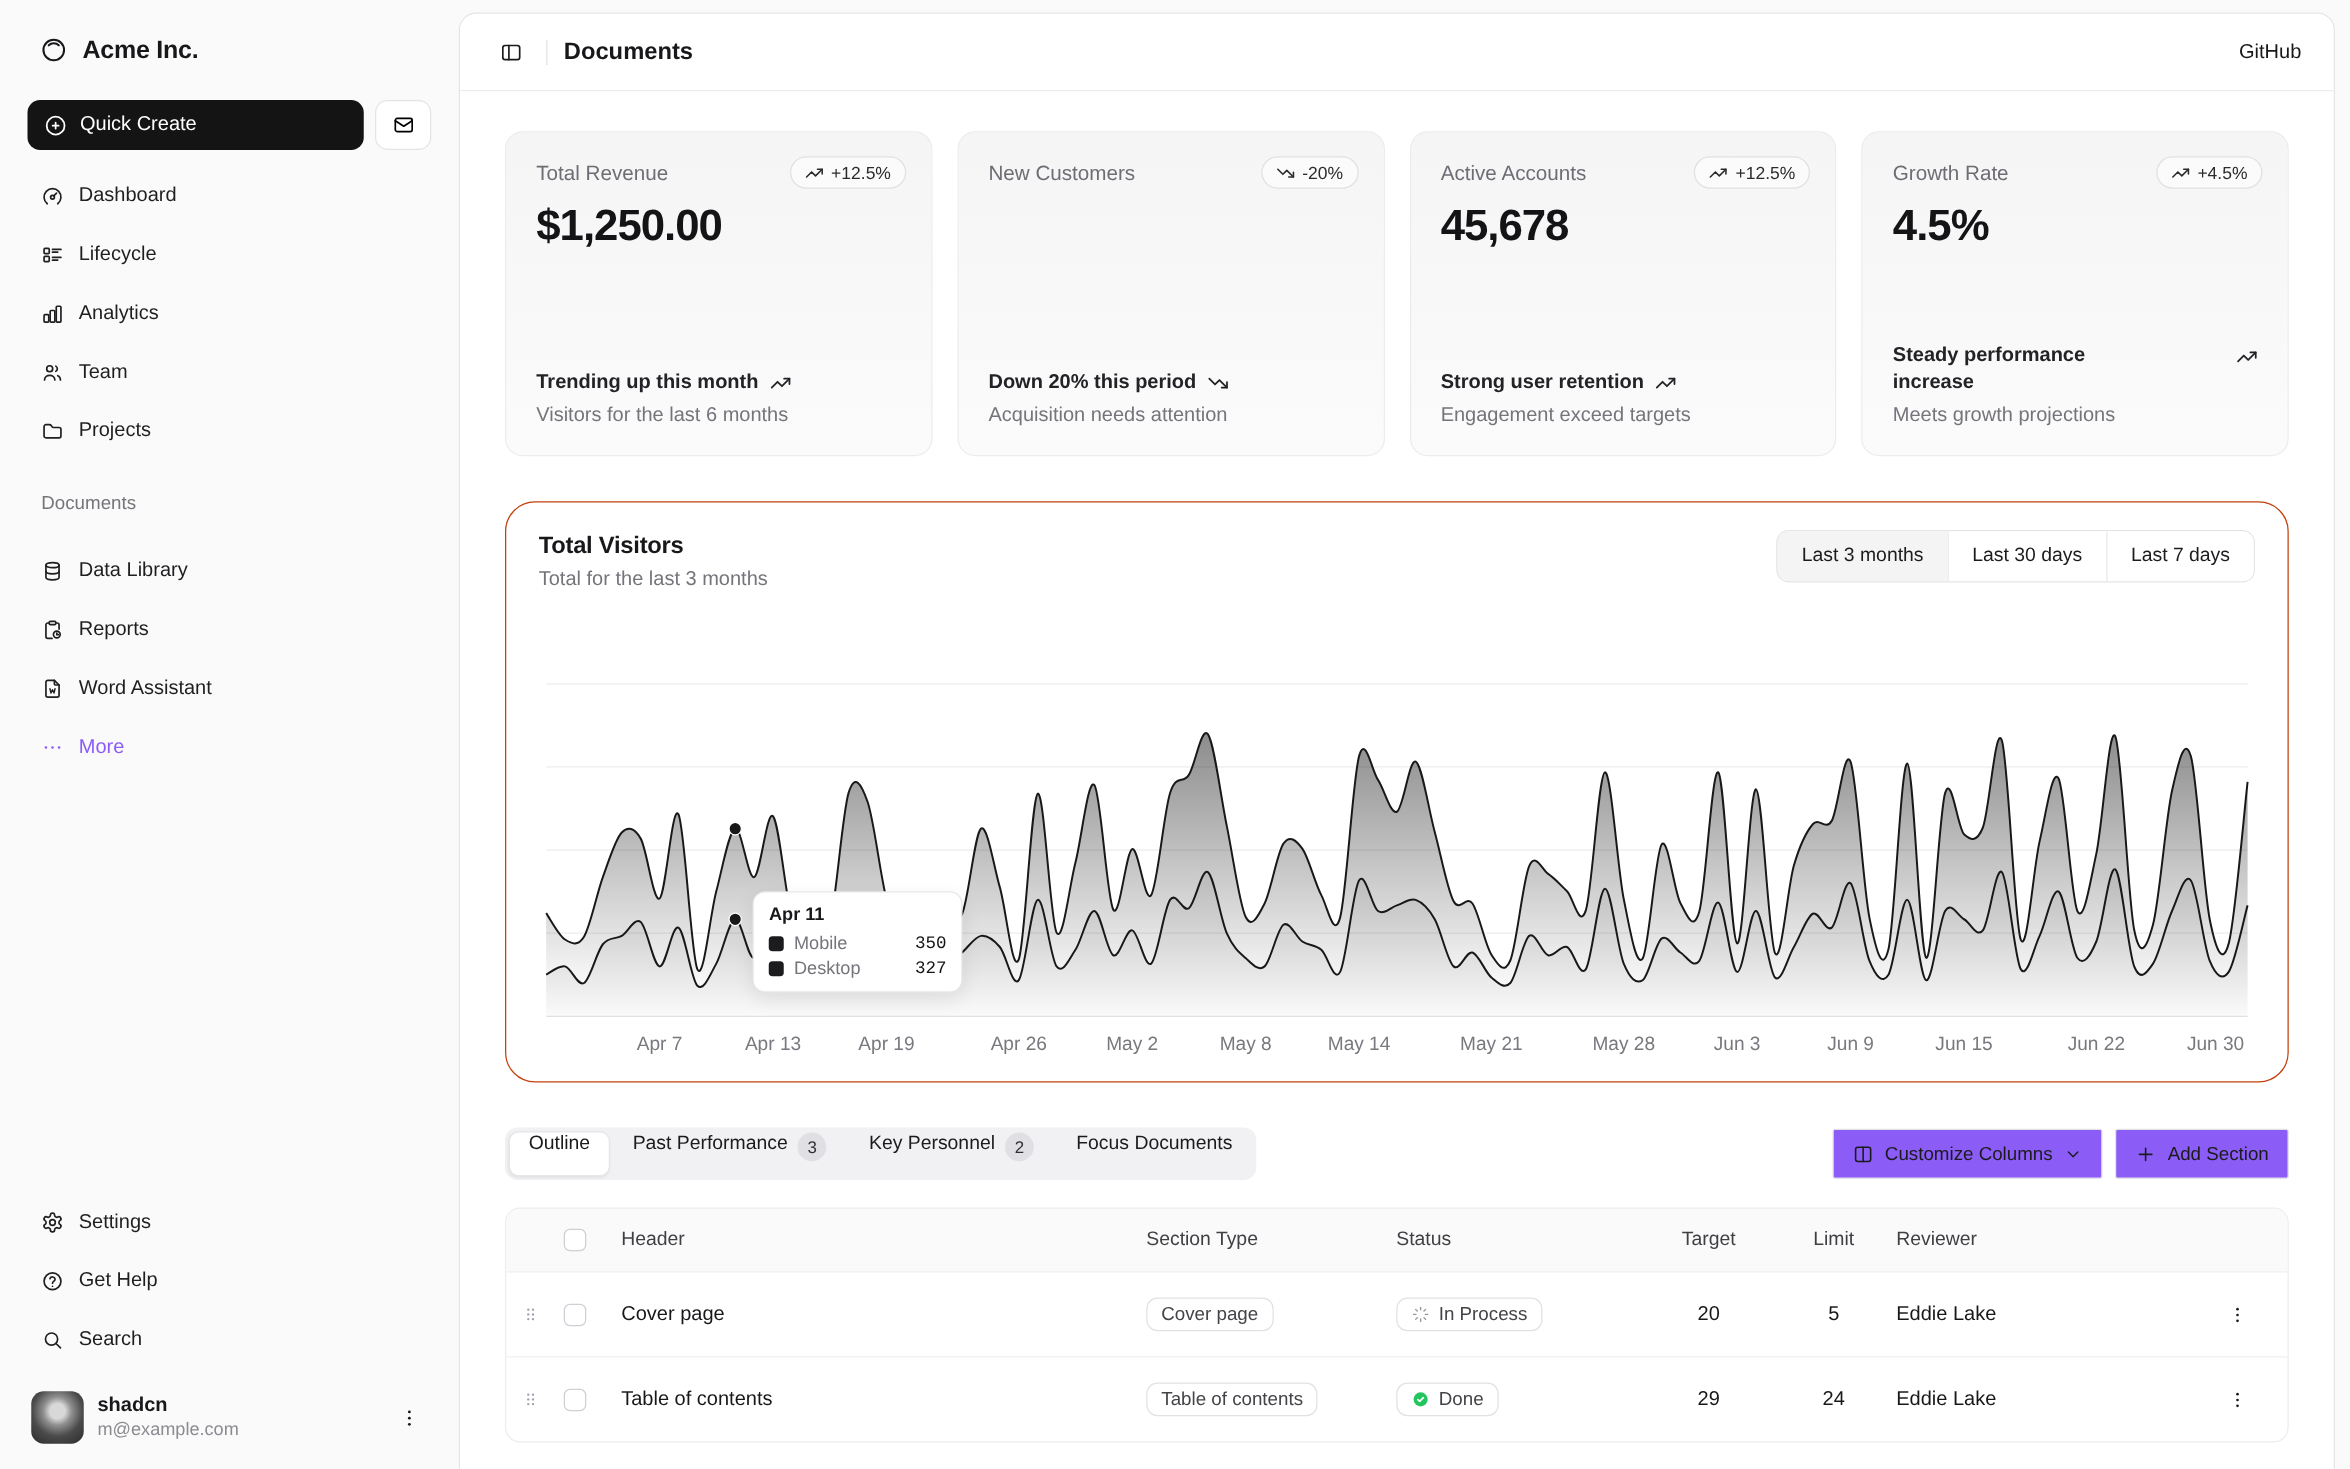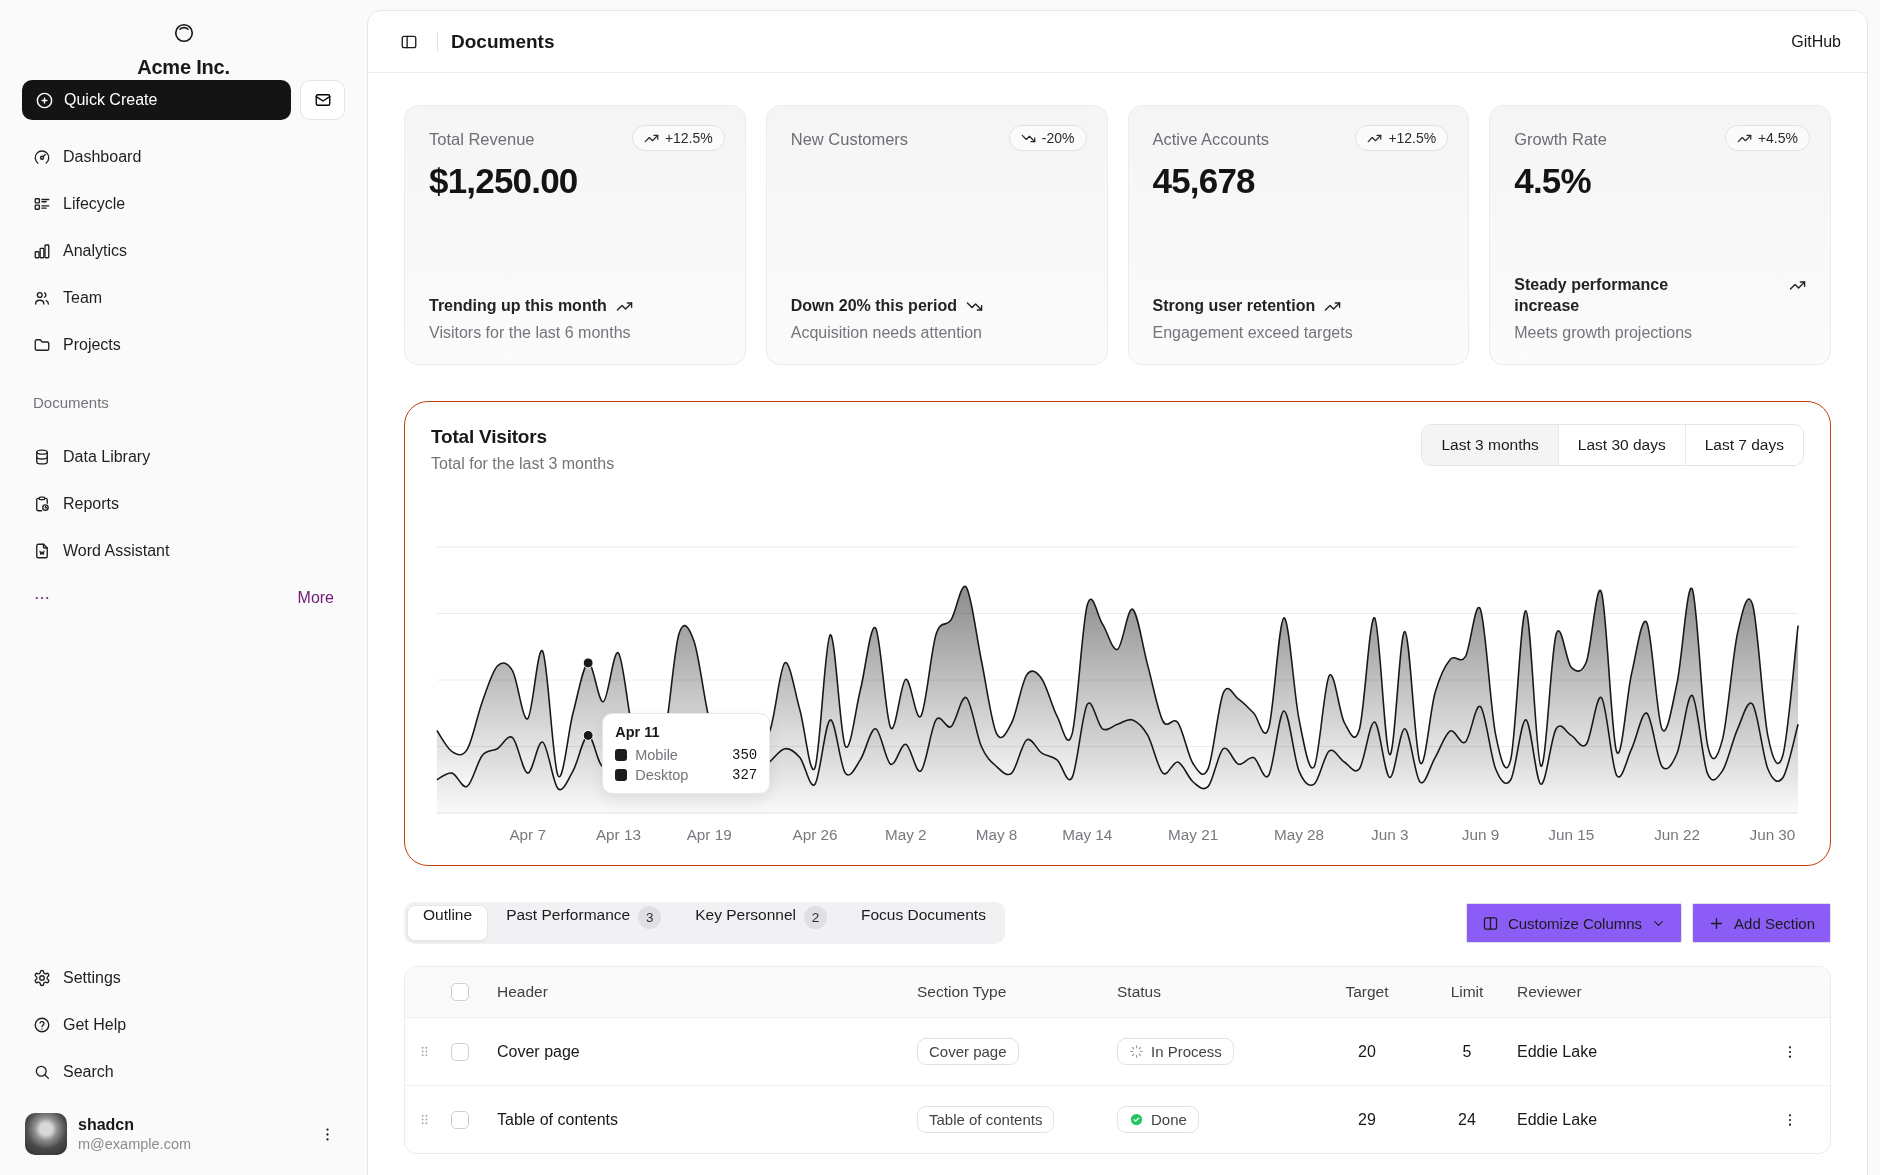--- a/index.html
+++ b/index.html
@@ -6,34 +6,34 @@
   html,body { width:1880px; height:1175px; overflow:hidden; background:#fafafa;
     font-family:"Liberation Sans","DejaVu Sans",sans-serif; color:#18181b; }
   .page { position:relative; width:1880px; height:1175px; }
   svg { display:block; }
   .icn { width:18px; height:18px; flex:none; stroke:currentColor; fill:none;
     stroke-width:1.8; stroke-linecap:round; stroke-linejoin:round; }
 
   
   .sidebar { position:absolute; left:0; top:0; bottom:0; width:367px;
     padding:18px 22px 16px; display:flex; flex-direction:column; }
-  .brand { display:flex; align-items:center; gap:12px; padding:4px 10px; height:44px;flex-direction:column; }
+  .brand { display:flex; align-items:center; gap:12px; padding:4px 10px; height:44px; }
   .brand .icn { width:22px; height:22px; }
   .brand-name { font-size:20px; font-weight:700; letter-spacing:-0.2px; }
   .qc-row { display:flex; gap:9px; margin-top:18px; }
   .qc-btn { flex:1; height:40px; border:none; border-radius:10px; background:#141415;
     color:#fff; font-size:16px; font-weight:500; display:flex; align-items:center;
     gap:10px; padding:0 13px; cursor:pointer; font-family:inherit; }
   .qc-btn .icn { stroke:#fff; width:19px; height:19px; }
   .mail-btn { width:45px; height:40px; border:1px solid #e4e4e7; background:#fff;
     border-radius:10px; display:flex; align-items:center; justify-content:center; cursor:pointer; }
   .nav { margin-top:18px; display:flex; flex-direction:column; gap:9px; }
   .nav-item { display:flex; align-items:center; gap:12px; height:38px; padding:0 11px;
     border-radius:8px; font-size:16px; color:#1f1f22; cursor:pointer; }
-  .nav-item.muted { color:#701a75;justify-content:space-between; }
+  .nav-item.muted { color:#8b5cf6; }
   .group-label { margin-top:30px; margin-bottom:9px; padding:0 11px; font-size:15px; color:#74747b; }
   .spacer { flex:1; }
   .user-row { margin-top:18px; display:flex; align-items:center; gap:11px; padding:4px 3px; }
   .avatar { width:42px; height:42px; border-radius:10px; flex:none;
     background:radial-gradient(circle at 50% 38%, #d8d8d8 0 18%, #8f8f8f 34%, #4a4a4a 60%, #2c2c2c 100%); }
   .user-meta { flex:1; line-height:1.25; }
   .user-name { font-size:16px; font-weight:600; }
   .user-email { font-size:14.5px; color:#8b8b92; }
   .kebab-btn { border:none; background:none; cursor:pointer; padding:6px; color:#18181b; }
 

